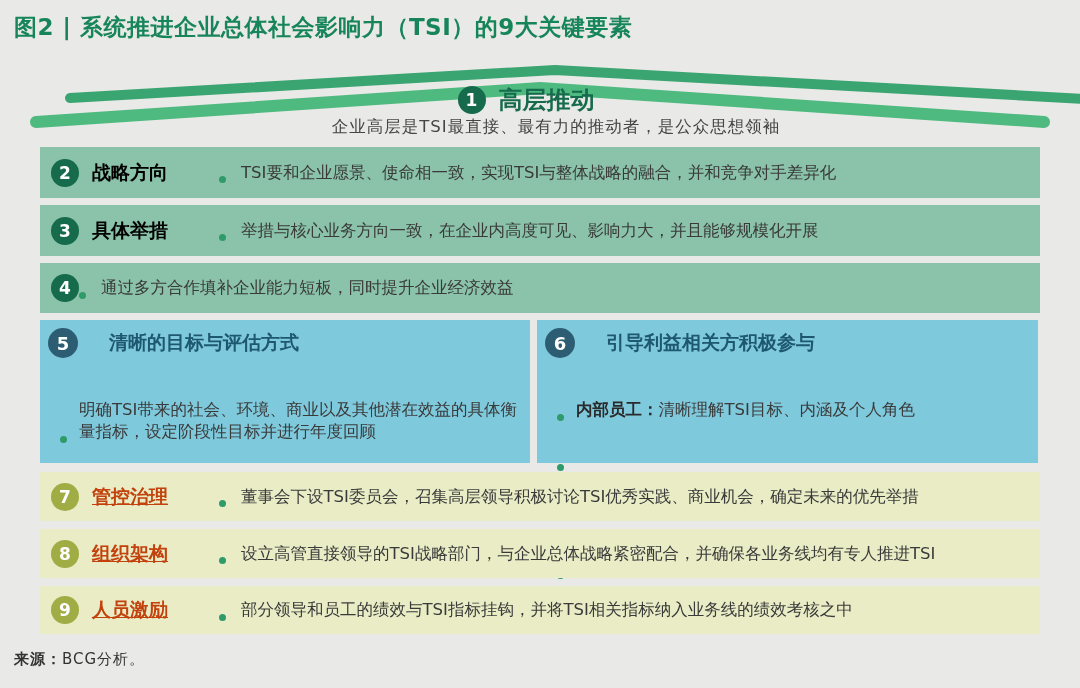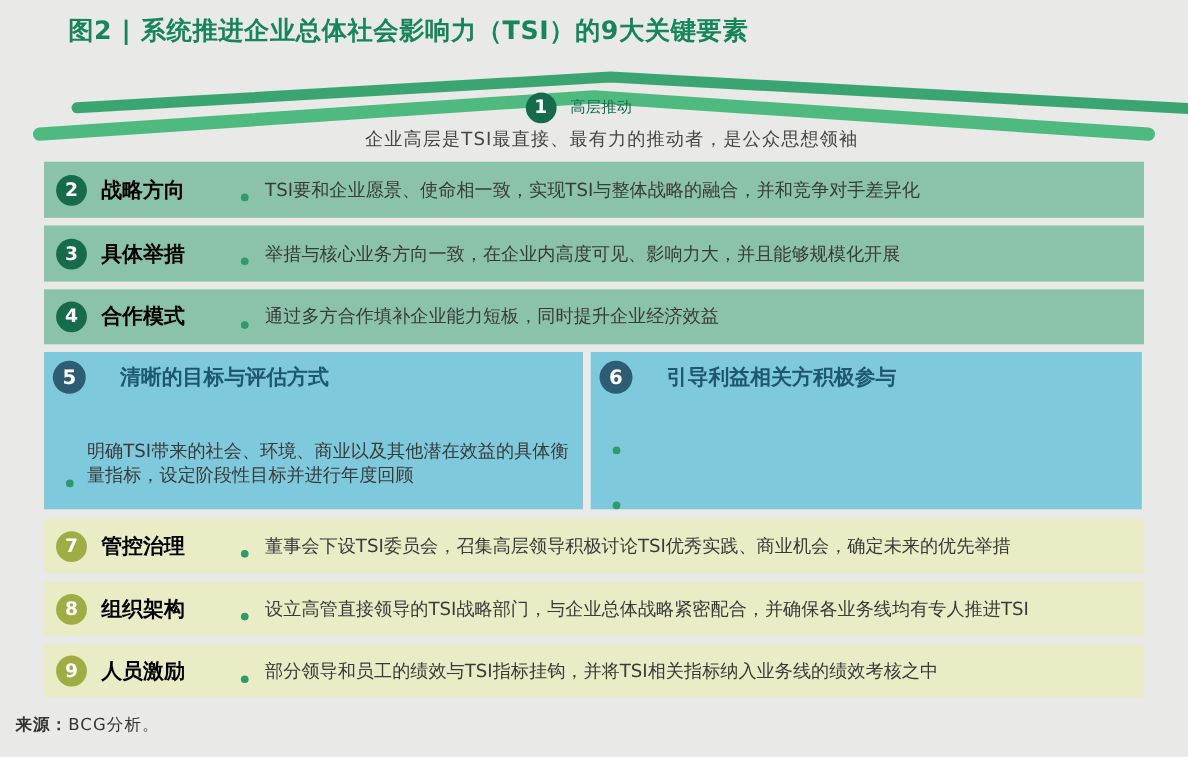--- a/index.html
+++ b/index.html
@@ -7,34 +7,33 @@
     position:relative;
     width:1080px;height:688px;
     background:#e9e9e7;
     font-family:"DejaVu Sans","Liberation Sans",sans-serif;
     overflow:hidden;
   }
   .fig-title{
     position:absolute;top:12px;left:14px;
     font-size:23px;font-weight:bold;color:#17855a;
     letter-spacing:0.5px;
-    margin-left:48px;
   }
   
   .roof{position:absolute;top:0;left:0;}
   .roof-upper{stroke:#3aa571;stroke-width:10;fill:none;stroke-linecap:round;stroke-linejoin:round;}
   .roof-main{stroke:#4fba80;stroke-width:12;fill:none;stroke-linecap:round;stroke-linejoin:round;}
   
   .apex-head{
     position:absolute;top:84px;left:0;width:1080px;
     display:flex;justify-content:center;align-items:center;gap:13px;
     transform:translateX(-14px);
   }
   .apex-head .num{background:#156b4b;}
-  .apex-title{font-size:14px;font-weight:normal;color:#156b4b;}
+  .apex-title{font-size:24px;font-weight:bold;color:#156b4b;}
   .apex-sub{
     position:absolute;top:116px;left:16px;width:1080px;
     text-align:center;font-size:16.5px;color:#454545;
     letter-spacing:1px;
   }
   
   .num{
     width:28px;height:28px;border-radius:50%;
     color:#ffffff;font-weight:bold;font-size:17px;
     display:flex;align-items:center;justify-content:center;
@@ -50,21 +49,21 @@
   .bullet{display:flex;align-items:flex-end;font-size:16.5px;color:#3a3a3a;line-height:1.32;}
   .dot{
     width:7px;height:7px;border-radius:50%;
     background:#2f9a6a;margin-top:7px;margin-right:15px;flex:0 0 7px;
   }
   .green-row{background:#8ac3a9;height:51px;}
   .green-row .num{background:#156b4b;}
   .green-row .label{color:#000000;}
   .yellow-row{background:#e9ecc5;height:49px;}
   .yellow-row .num{background:#9fad44;}
-  .yellow-row .label{color:#000000;}
+  .yellow-row .label{color:#c2410c;text-decoration:underline;}
   
   .box{
     position:absolute;top:320px;height:143px;
     background:#7fc9dc;box-sizing:border-box;
   }
   .box-left{left:40px;width:490px;}
   .box-right{left:537px;width:501px;}
   .box-head{display:flex;align-items:center;padding:8px 0 3px 8px;}
   .box .num{width:30px;height:30px;flex:0 0 30px;background:#2d5d73;font-size:18px;}
   .box-title{font-size:19px;font-weight:bold;color:#1e5870;margin-left:31px;}
@@ -110,21 +109,20 @@
     <div class="num">3</div>
     <div class="label">具体举措</div>
     <div class="bullet">
       <span class="dot"></span>
       <span>举措与核心业务方向一致，在企业内高度可见、影响力大，并且能够规模化开展</span>
     </div>
   </div>
 
   <div class="row green-row" style="top:263px;height:50px;">
     <div class="num">4</div>
-    <div class="label">合作模式</div>
     <div class="bullet">
       <span class="dot"></span>
       <span>通过多方合作填补企业能力短板，同时提升企业经济效益</span>
     </div>
   </div>
 
   <div class="box box-left">
     <div class="box-head">
       <div class="num">5</div>
       <div class="box-title">清晰的目标与评估方式</div>
@@ -136,20 +134,24 @@
       </div>
     </div>
   </div>
 
   <div class="box box-right">
     <div class="box-head">
       <div class="num">6</div>
       <div class="box-title">引导利益相关方积极参与</div>
     </div>
     <div class="box-bullets">
+      <div class="bullet">
+        <span class="dot"></span>
+        <span><b class="prefix">内部员工：</b><span>清晰理解TSI目标、内涵及个人角色</span></span>
+      </div>
       <div class="bullet">
         <span class="dot"></span>
       </div>
       <div class="bullet">
         <span class="dot"></span>
       </div>
       <div class="bullet">
         <span class="dot"></span>
         <span><b class="prefix"></b><span>让所有利益相关方看到高管积极参与TSI</span></span>
       </div>

